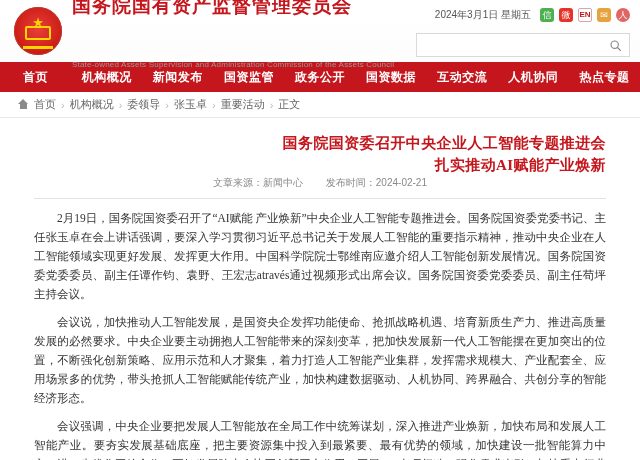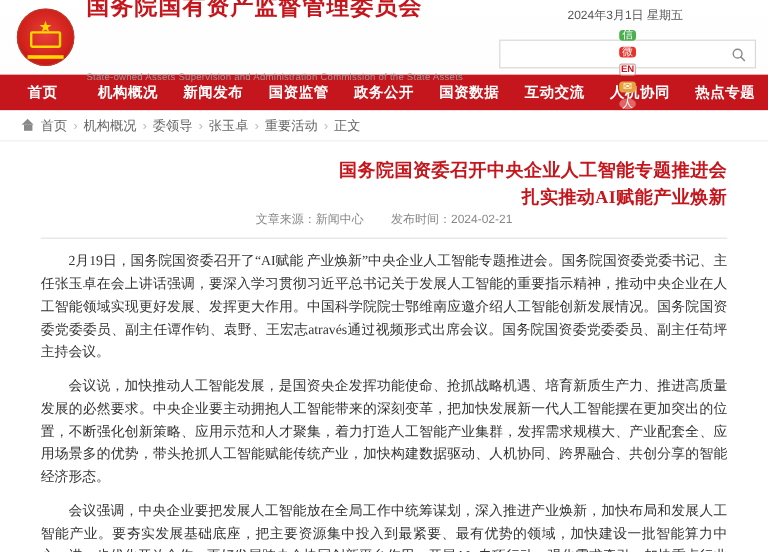--- a/index.html
+++ b/index.html
@@ -79,25 +79,25 @@
   }
   .header-right {
     position: absolute;
     right: 0; top: 0;
     width: 232px; height: 62px;
     padding: 6px 10px 6px 8px;
   }
   .header-meta {
     display: flex;
     align-items: center;
+    justify-content: flex-end;
     height: 18px;
     font-size: 10px;
     color: #555;
     gap: 5px;
-    flex-direction: column;
   }
   .header-meta .date { margin-right: 4px; }
   .ico {
     display: inline-flex;
     align-items: center;
     justify-content: center;
     width: 14px; height: 14px;
     border-radius: 3px;
     font-size: 9px;
     color: #fff;
@@ -231,21 +231,21 @@
 <div id="page">
 
   <div class="header">
     <div class="emblem">
       <div class="star">★</div>
       <div class="gear"></div>
       <div class="bar"></div>
     </div>
     <div class="site-title-wrap">
       <div class="site-title">国务院国有资产监督管理委员会</div>
-      <div class="site-subtitle">State-owned Assets Supervision and Administration Commission of the State Assets</div>
+      <div class="site-subtitle">State-owned Assets Supervision and Administration Commission of the Assets Council</div>
     </div>
 
     <div class="header-right">
       <div class="header-meta">
         <span class="date">2024年3月1日 星期五</span>
         <span class="ico ico-wechat">信</span>
         <span class="ico ico-weibo">微</span>
         <span class="ico ico-en">EN</span>
         <span class="ico ico-mail">✉</span>
         <span class="ico ico-person">人</span>

